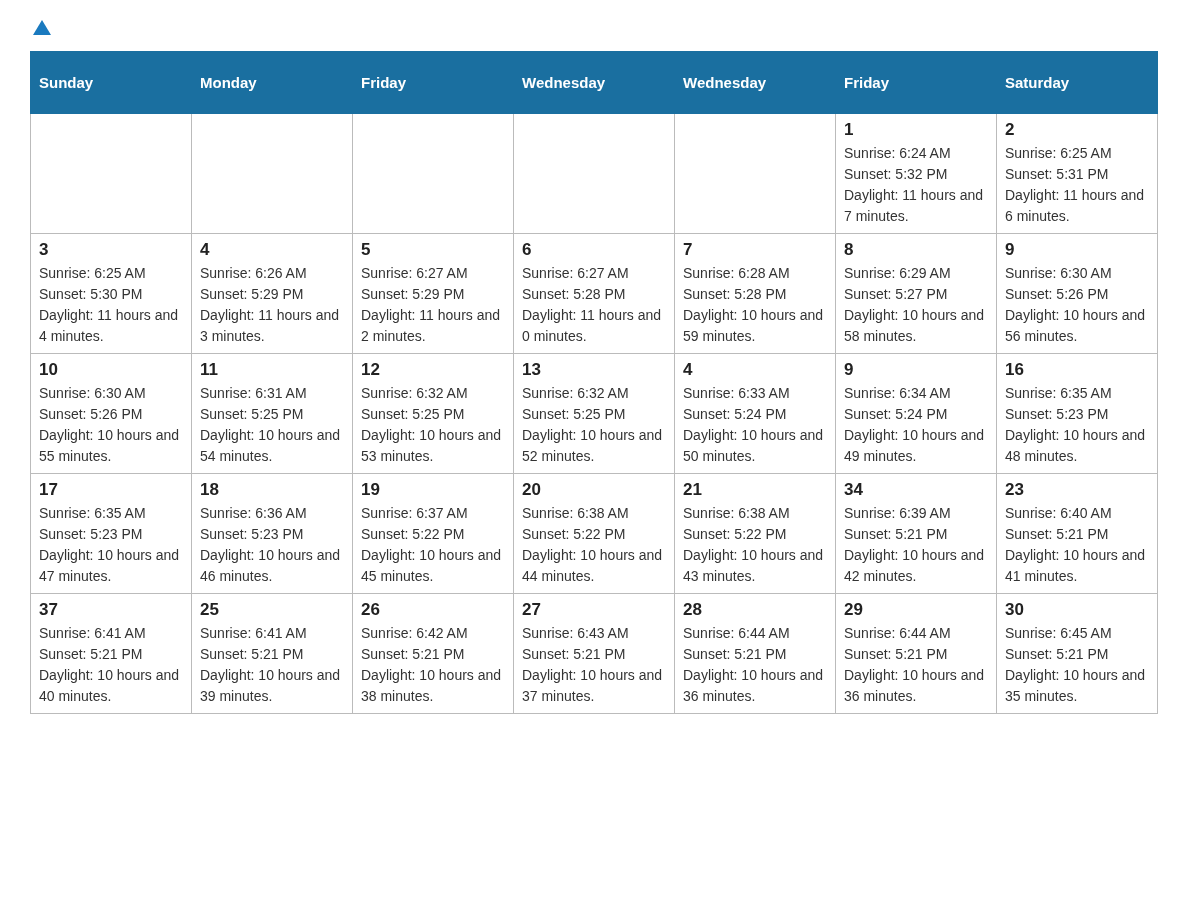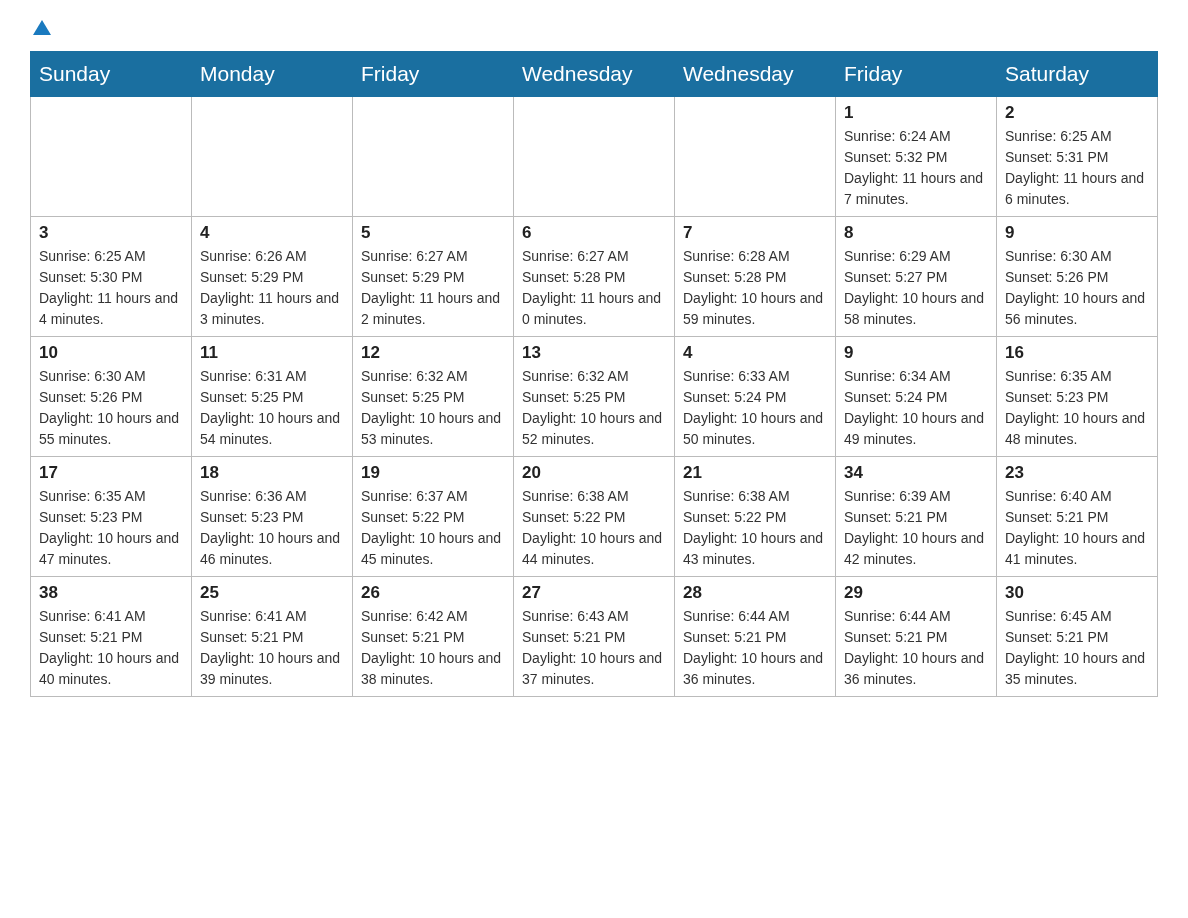--- a/index.html
+++ b/index.html
@@ -31,23 +31,23 @@
       margin-top: 4px;
     }
     .calendar-table {
       width: 100%;
       border-collapse: collapse;
       border: 1px solid #aaa;
     }
     .calendar-table th {
       background-color: #1a6fa0;
       color: #fff;
-      font-size: 21px;
-      font-weight: normal;
-      padding: 10px 8px;
+      font-size: 15px;
+      font-weight: bold;
+      padding: 22px 8px;
       border: 1px solid #1a6fa0;
       text-align: left;
     }
     .calendar-table td {
       border: 1px solid #bbb;
       vertical-align: top;
       padding: 6px 8px;
       width: 14.28%;
       height: 110px;
       font-size: 13px;
@@ -227,21 +227,21 @@
           <span class="day-number">34</span>
           <div class="day-info">Sunrise: 6:39 AM<br>Sunset: 5:21 PM<br>Daylight: 10 hours and 42 minutes.</div>
         </td>
         <td>
           <span class="day-number">23</span>
           <div class="day-info">Sunrise: 6:40 AM<br>Sunset: 5:21 PM<br>Daylight: 10 hours and 41 minutes.</div>
         </td>
       </tr>
       <tr>
         <td>
-          <span class="day-number">38</span>
+          <span class="day-number">37</span>
           <div class="day-info">Sunrise: 6:41 AM<br>Sunset: 5:21 PM<br>Daylight: 10 hours and 40 minutes.</div>
         </td>
         <td>
           <span class="day-number">25</span>
           <div class="day-info">Sunrise: 6:41 AM<br>Sunset: 5:21 PM<br>Daylight: 10 hours and 39 minutes.</div>
         </td>
         <td>
           <span class="day-number">26</span>
           <div class="day-info">Sunrise: 6:42 AM<br>Sunset: 5:21 PM<br>Daylight: 10 hours and 38 minutes.</div>
         </td>

